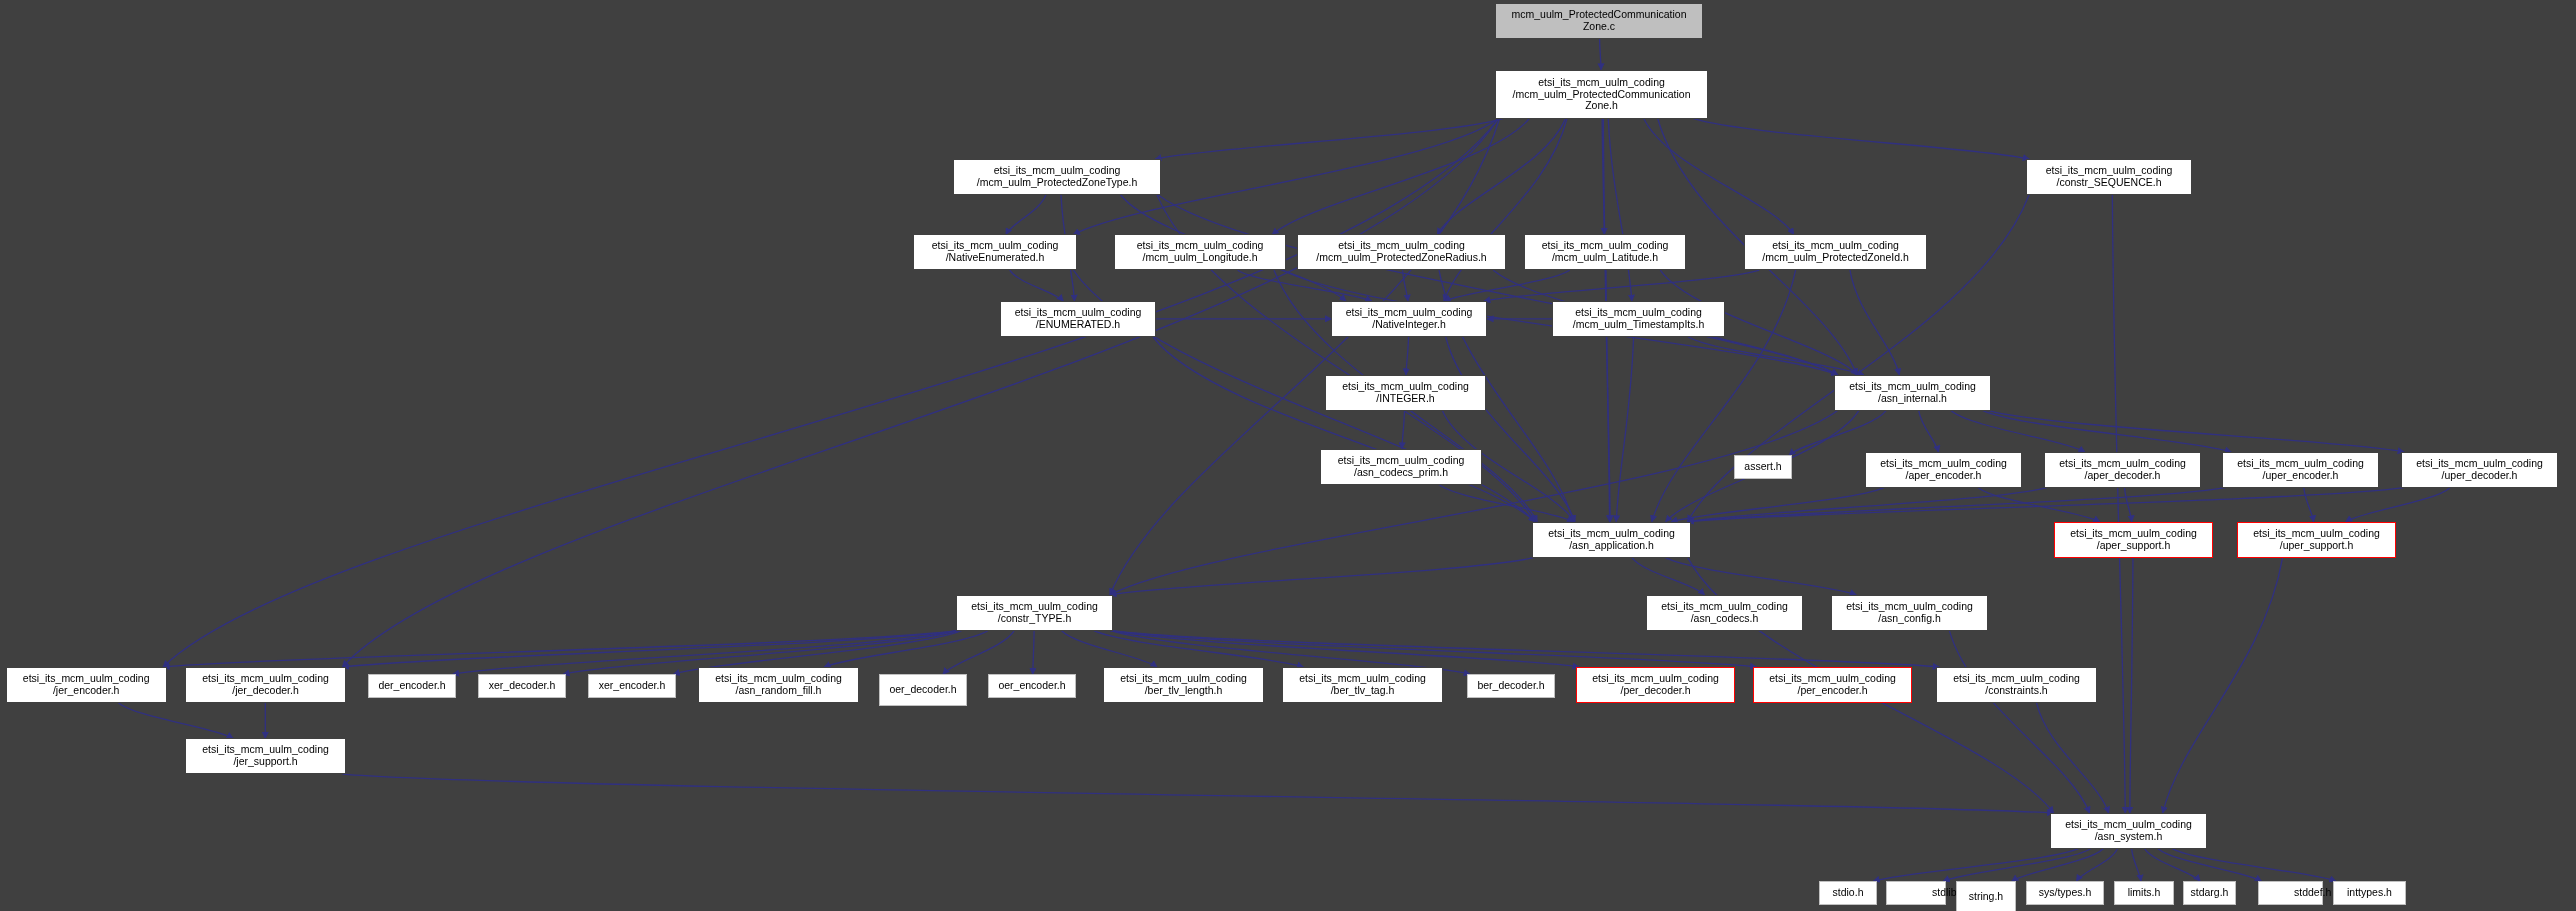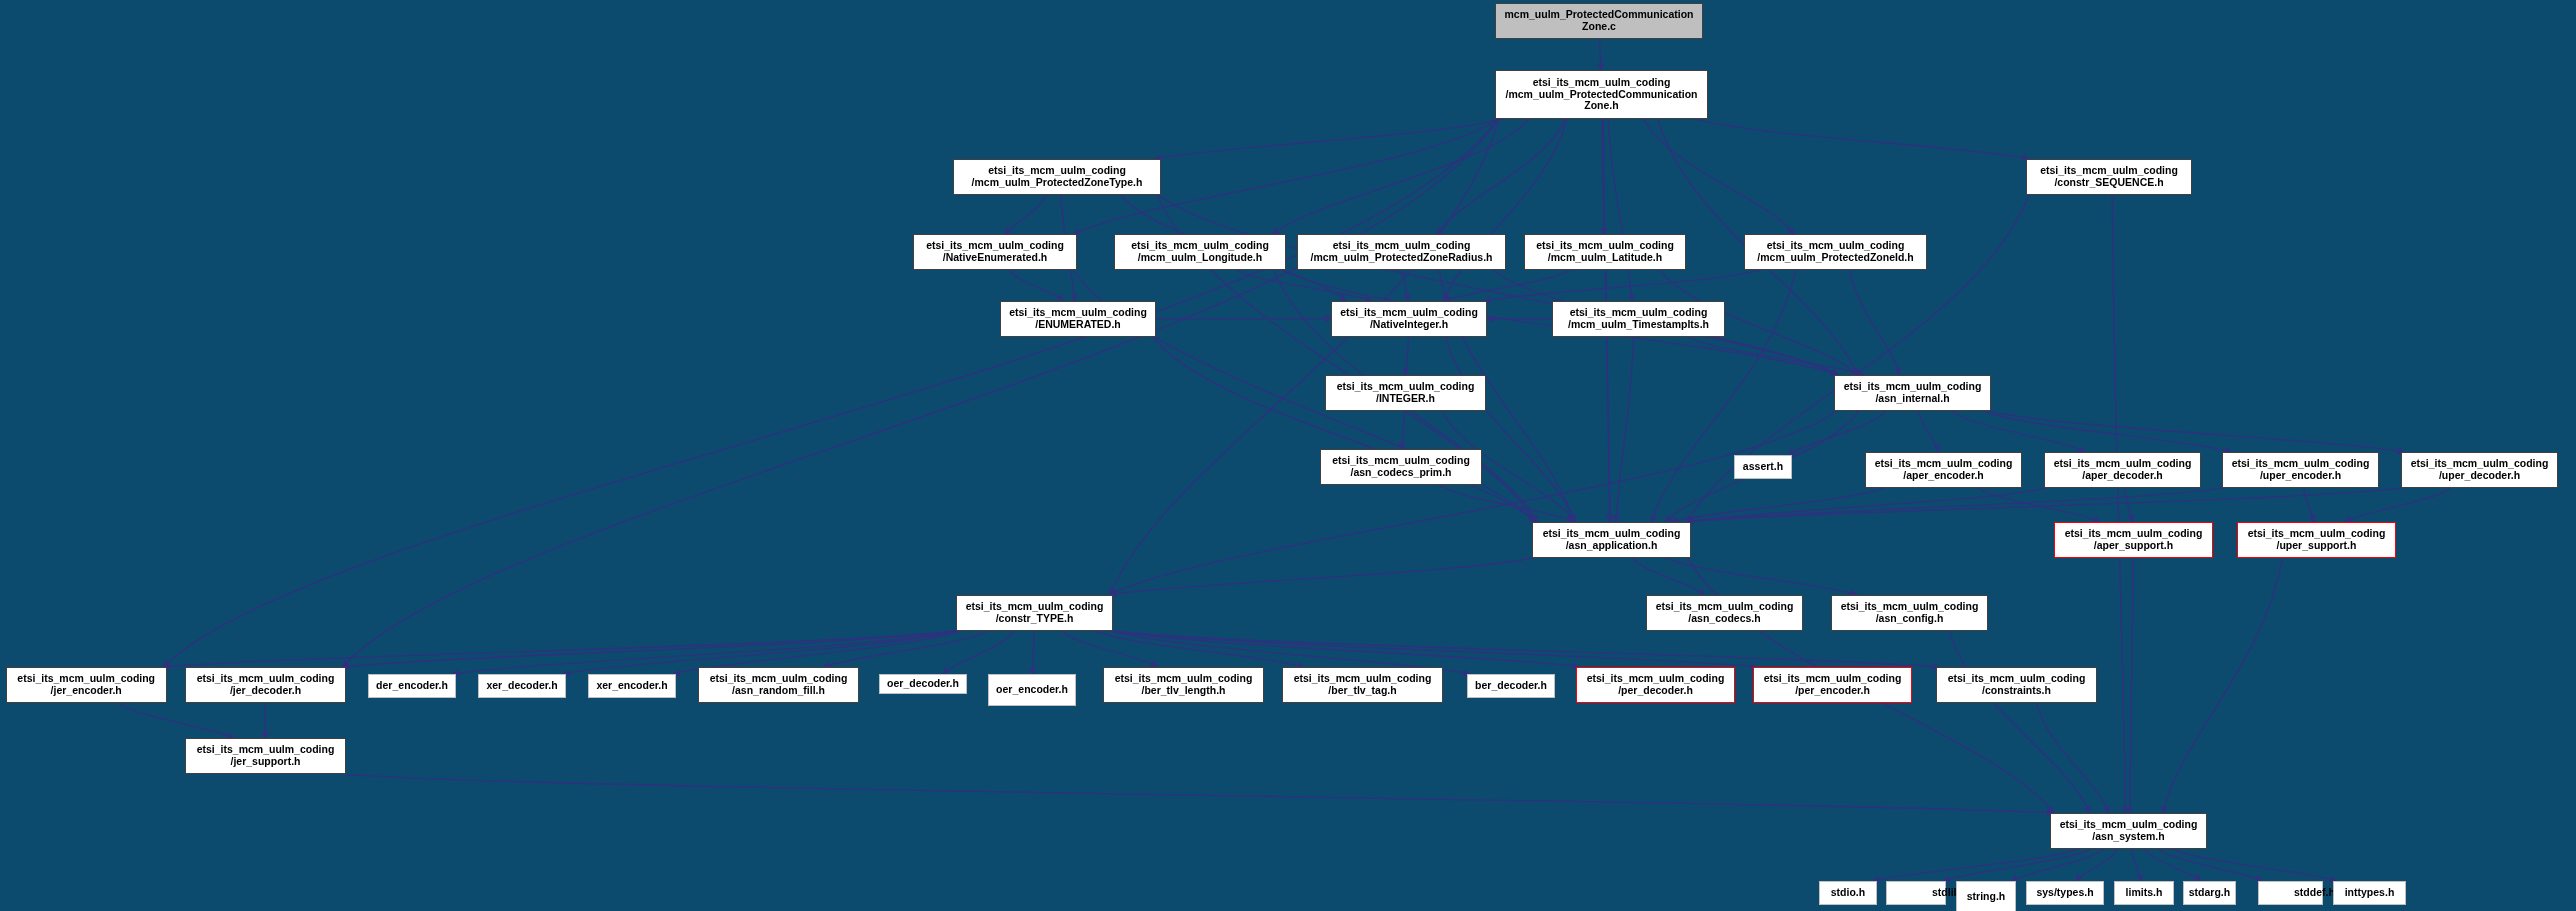--- a/index.html
+++ b/index.html
@@ -1,17 +1,17 @@
 <!DOCTYPE html>
 <html style="font-size:13px"><head>
 <meta charset="utf-8">
 <style>
   html,body{margin:0;padding:0;background:#ffffff;}
   body{font-family:"Liberation Sans", sans-serif;}
-  #graph-root{position:relative;width:2576px;height:912px;background:#0c4a6e;overflow:hidden;font-weight:bold;}
+  #graph-root{position:relative;width:2576px;height:912px;background:#404040;overflow:hidden;}
   #graph-svg{position:absolute;left:0;top:0;width:2576px;height:912px;}
   .node{position:absolute;box-sizing:border-box;display:flex;align-items:center;justify-content:center;
         text-align:center;line-height:1.12;background:#ffffff;border:0.8px solid #404040;
         font-family:"Liberation Sans", sans-serif;color:#000;white-space:pre;}
   .node.root{background:#bfbfbf;border:0.8px solid #404040;}
   .node.red{border:0.8px solid #ff0000;}
   .node.grey{border:0.8px solid #c0c0c0;color:#000;}
   .node.dark{border:0.8px solid #404040;}
   .node span{display:block;width:100%;}
 </style>
@@ -177,22 +177,22 @@
 /asn_config.h</span></div>
       <div class="node dark" style="left: 5.7px; top: 667px; width: 161px; height: 36px; font-size: 10.5px;"><span>etsi_its_mcm_uulm_coding
 /jer_encoder.h</span></div>
       <div class="node dark" style="left: 185px; top: 667px; width: 161px; height: 36px; font-size: 10.5px;"><span>etsi_its_mcm_uulm_coding
 /jer_decoder.h</span></div>
       <div class="node grey" style="left: 368px; top: 674px; width: 88px; height: 24px; font-size: 10.5px;"><span>der_encoder.h</span></div>
       <div class="node grey" style="left: 478px; top: 674px; width: 88px; height: 24px; font-size: 10.5px; align-items: center;"><span>xer_decoder.h</span></div>
       <div class="node grey" style="left: 588px; top: 674px; width: 88px; height: 24px; font-size: 10.5px;"><span>xer_encoder.h</span></div>
       <div class="node dark" style="left: 698px; top: 667px; width: 161px; height: 36px; font-size: 10.5px;"><span>etsi_its_mcm_uulm_coding
 /asn_random_fill.h</span></div>
-      <div class="node grey" style="left: 879px; top: 674px; width: 88px; height: 20px; font-size: 10.5px;"><span>oer_decoder.h</span></div>
-      <div class="node grey" style="left: 988px; top: 674px; width: 88px; height: 32px; font-size: 10.5px;"><span>oer_encoder.h</span></div>
+      <div class="node grey" style="left: 879px; top: 674px; width: 88px; height: 32px; font-size: 10.5px;"><span>oer_decoder.h</span></div>
+      <div class="node grey" style="left: 988px; top: 674px; width: 88px; height: 24px; font-size: 10.5px;"><span>oer_encoder.h</span></div>
       <div class="node dark" style="left: 1103px; top: 667px; width: 161px; height: 36px; font-size: 10.5px;"><span>etsi_its_mcm_uulm_coding
 /ber_tlv_length.h</span></div>
       <div class="node dark" style="left: 1282px; top: 667px; width: 161px; height: 36px; font-size: 10.5px;"><span>etsi_its_mcm_uulm_coding
 /ber_tlv_tag.h</span></div>
       <div class="node grey" style="left: 1467px; top: 674px; width: 88px; height: 24px; font-size: 10.5px;"><span>ber_decoder.h</span></div>
       <div class="node red" style="left: 1576px; top: 667px; width: 159px; height: 36px; font-size: 10.5px;"><span>etsi_its_mcm_uulm_coding
 /per_decoder.h</span></div>
       <div class="node red" style="left: 1753px; top: 667px; width: 159px; height: 36px; font-size: 10.5px;"><span>etsi_its_mcm_uulm_coding
 /per_encoder.h</span></div>
       <div class="node dark" style="left: 1936px; top: 667px; width: 161px; height: 36px; font-size: 10.5px;"><span>etsi_its_mcm_uulm_coding

